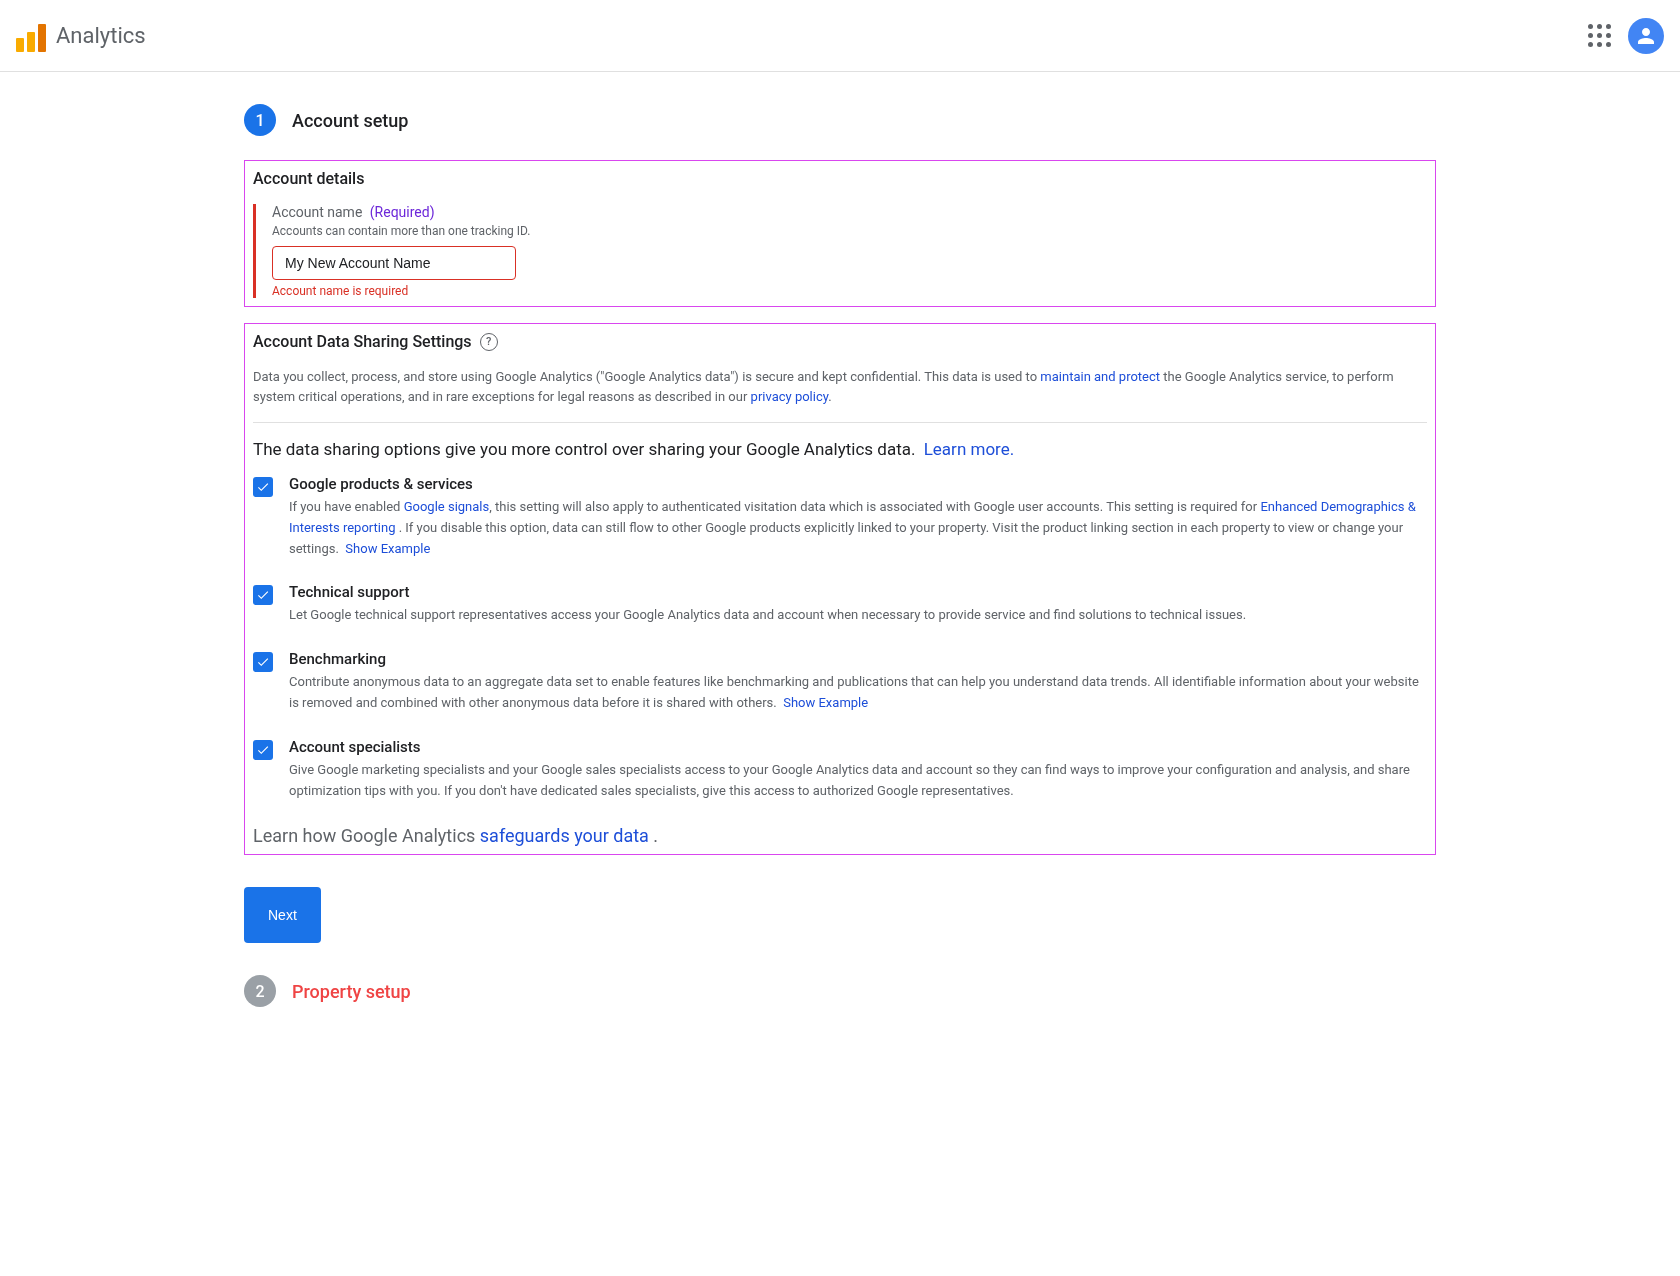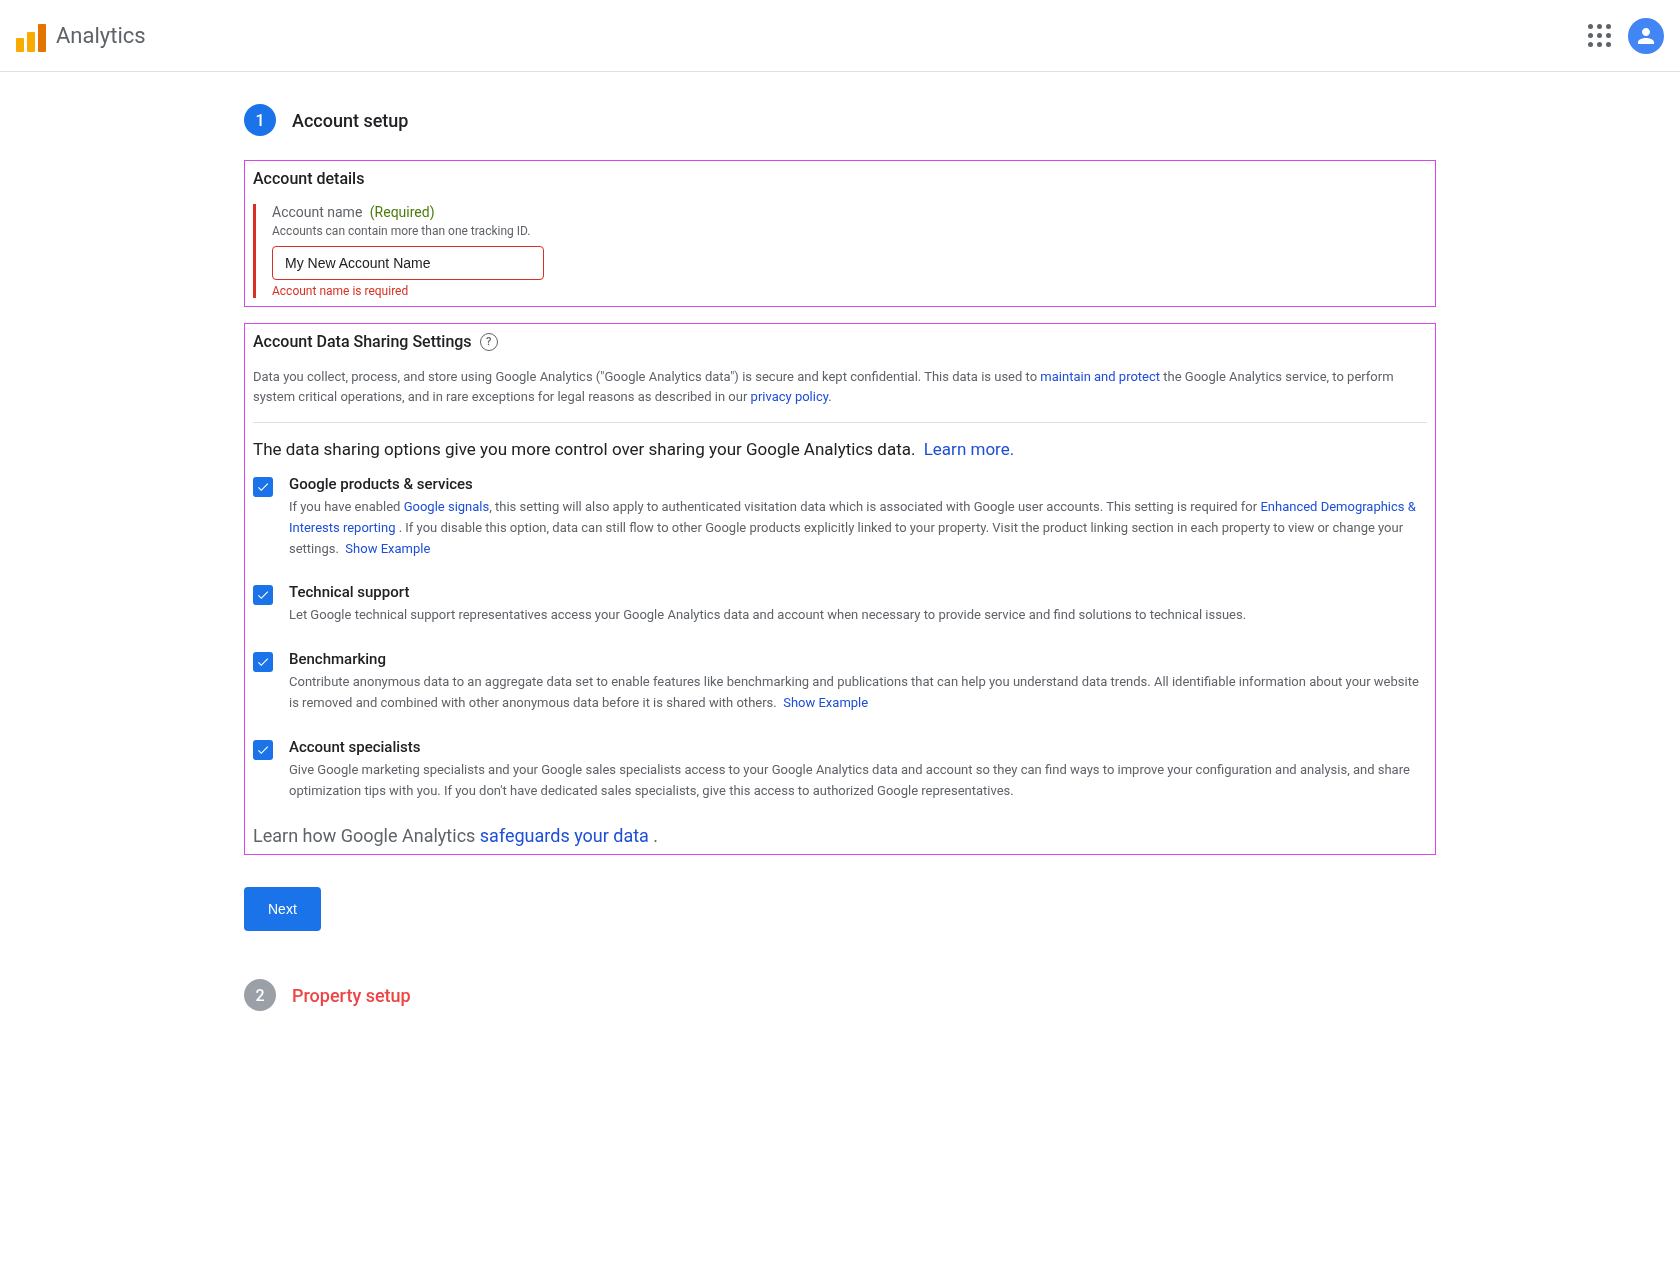--- a/index.html
+++ b/index.html
@@ -159,21 +159,21 @@
       font-size: 12px;
       color: #5f6368;
       margin-bottom: 8px;
     }
     .text-input {
       border: 1px solid #d93025;
       border-radius: 4px;
       padding: 8px 12px;
       font-size: 14px;
       color: #202124;
-      width: 272px;
+      width: 244px;
       outline: none;
     }
     .error-text {
       font-size: 12px;
       color: #d93025;
       margin-top: 4px;
     }
 
     
     .sharing-card .card-title {
@@ -257,25 +257,25 @@
       color: #5f6368;
       margin-top: 8px;
     }
 
     
     .next-button {
       background: #1a73e8;
       color: white;
       border: none;
       border-radius: 4px;
-      padding: 14px 24px;
+      padding: 20px 24px;
       font-size: 14px;
       font-weight: 500;
       cursor: pointer;
-      margin: 16px 0 48px;
+      margin: 16px 0 32px;
     }
 
     
     .property-step {
       display: flex;
       align-items: center;
       gap: 16px;
     }
   </style>
 </head>
@@ -321,21 +321,21 @@
     </div>
     <span class="step-title">Account setup</span>
   </div>
 
   
   <div class="card">
     <div class="card-title">Account details</div>
     <div class="account-name-section">
       <div class="field-label">
         <span>Account name</span>
-        <span style="color:#4d7c0f; font-weight:400; margin-left:4px;">(Required)</span>
+        <span style="color:#6d28d9; font-weight:400; margin-left:4px;">(Required)</span>
       </div>
       <div class="field-hint">Accounts can contain more than one tracking ID.</div>
       <input type="text" class="text-input" value="My New Account Name" style="">
       <div class="error-text">Account name is required</div>
     </div>
   </div>
 
   
   <div class="card sharing-card">
     <div class="card-title">

